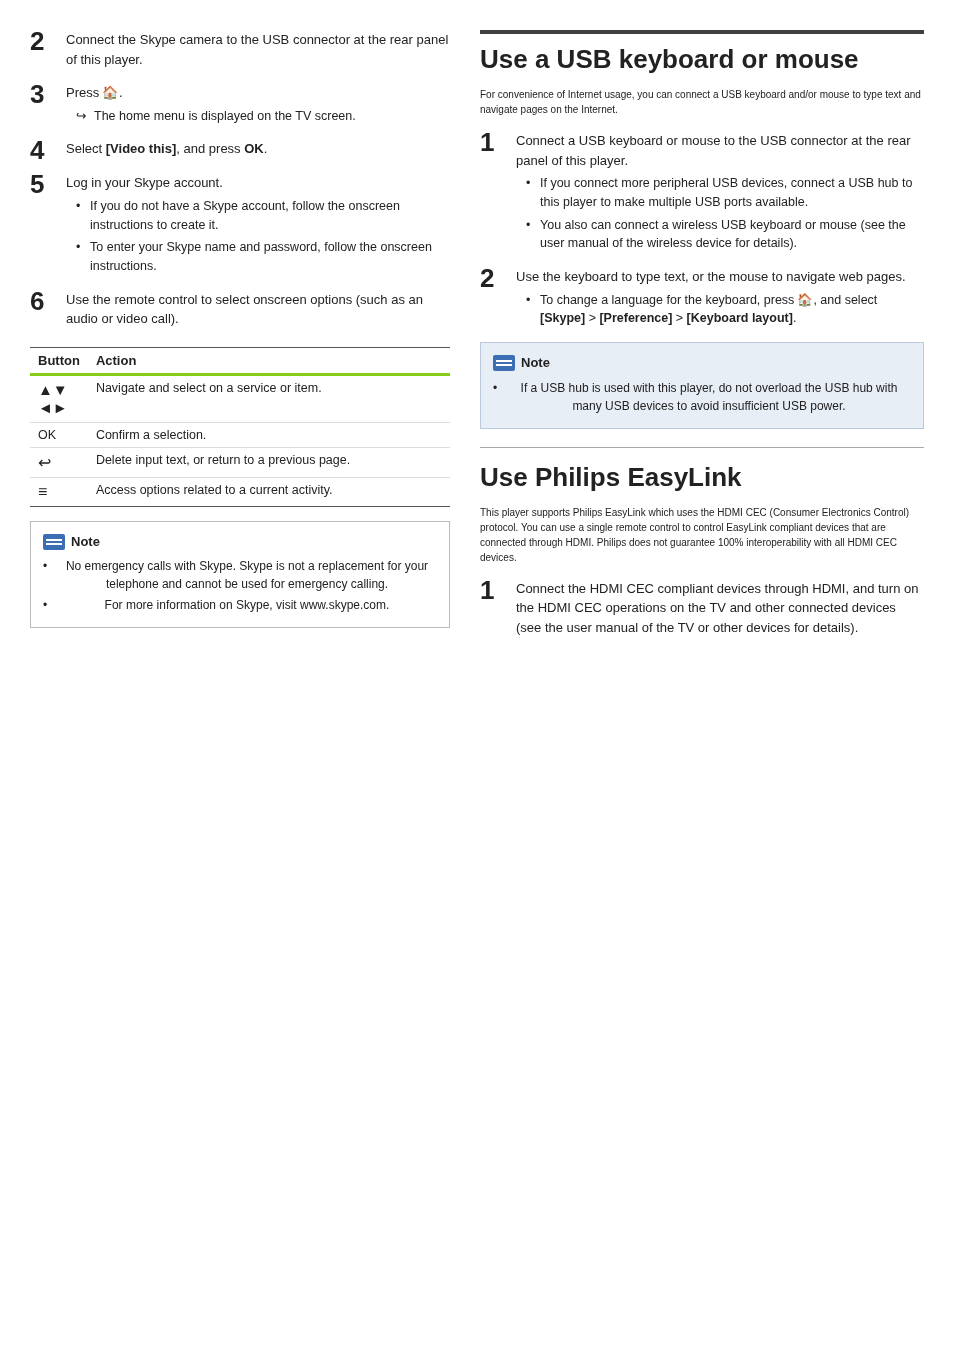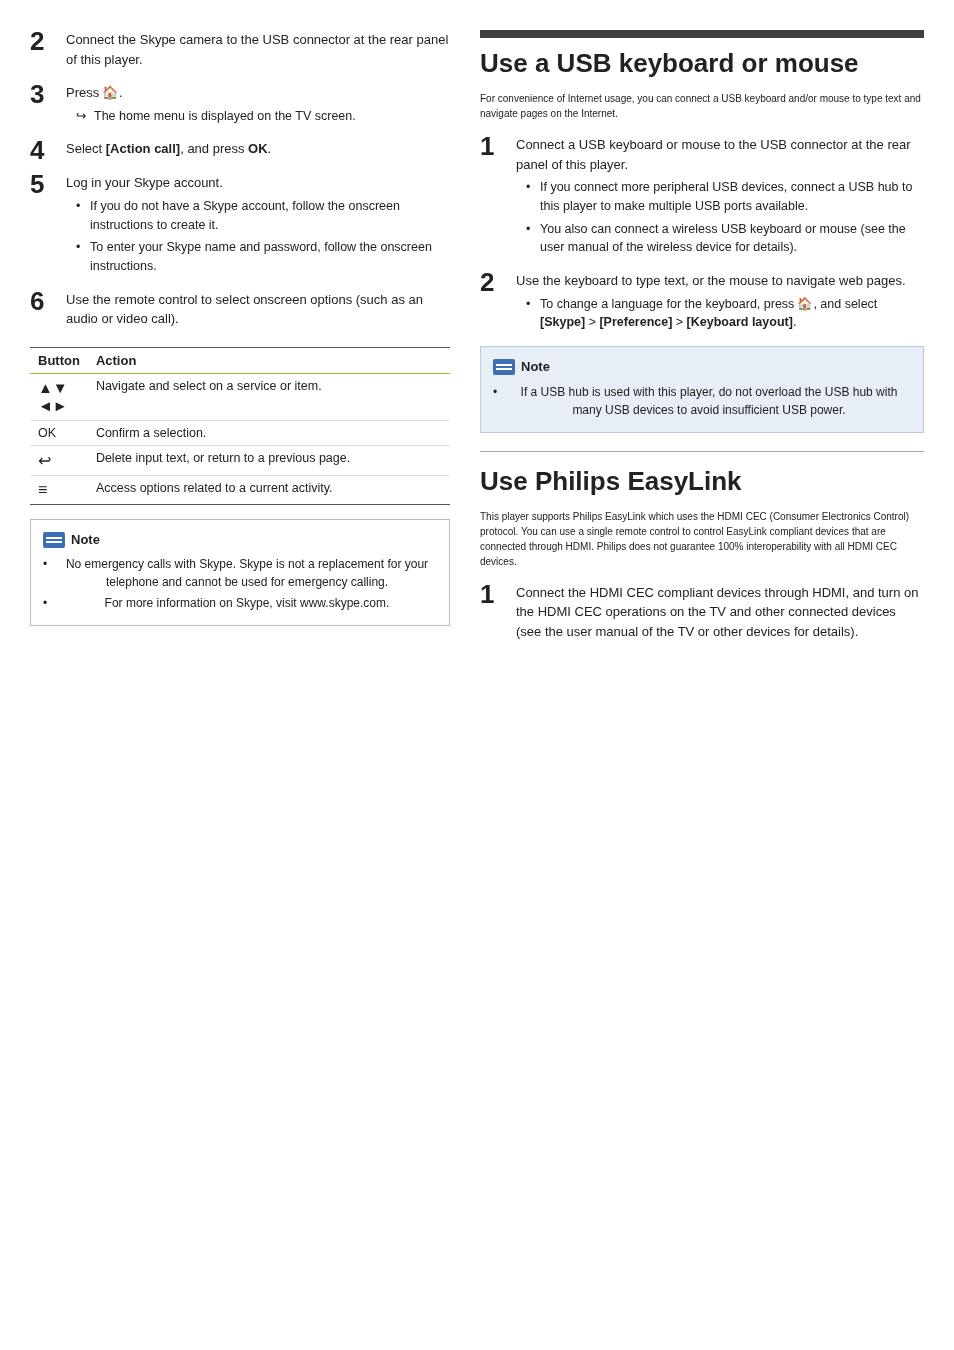--- a/index.html
+++ b/index.html
@@ -90,21 +90,21 @@
     }
     .table-section table {
       width: 100%;
       border-collapse: collapse;
     }
     .table-section th {
       text-align: left;
       padding: 5px 8px;
       font-weight: bold;
       font-size: 13px;
-      border-bottom: 1px solid #84cc16;
+      border-bottom: 3px solid #84cc16;
     }
     .table-section td {
       padding: 5px 8px;
       font-size: 12.5px;
       vertical-align: top;
       border-bottom: 1px solid #ddd;
     }
     .table-section tr:last-child td {
       border-bottom: none;
     }
@@ -161,21 +161,21 @@
       content: "•";
       position: absolute;
       left: 0;
     }
     
     .section-title {
       font-size: 26px;
       font-weight: bold;
       line-height: 1.2;
       margin-bottom: 12px;
-      border-top: 8px solid #404040;
+      border-top: 4px solid #404040;
       padding-top: 10px;
     }
     .section-intro {
       font-size: 10px;
       line-height: 1.5;
       margin-bottom: 14px;
     }
     .divider-line {
       border: none;
       border-top: 1.5px solid #aaa;
@@ -205,21 +205,21 @@
         <p>Press <span class="home-icon">🏠</span>.</p>
         <ul class="arrow-list">
           <li>The home menu is displayed on the TV screen.</li>
         </ul>
       </div>
     </div>
 
     <div class="step-block">
       <div class="step-number">4</div>
       <div class="step-content">
-        <p>Select <span class="bold">[Action call]</span>, and press <span class="bold">OK</span>.</p>
+        <p>Select <span class="bold">[Video this]</span>, and press <span class="bold">OK</span>.</p>
       </div>
     </div>
 
     <div class="step-block">
       <div class="step-number">5</div>
       <div class="step-content">
         <p>Log in your Skype account.</p>
         <ul class="bullet-list">
           <li>If you do not have a Skype account, follow the onscreen instructions to create it.</li>
           <li>To enter your Skype name and password, follow the onscreen instructions.</li>

